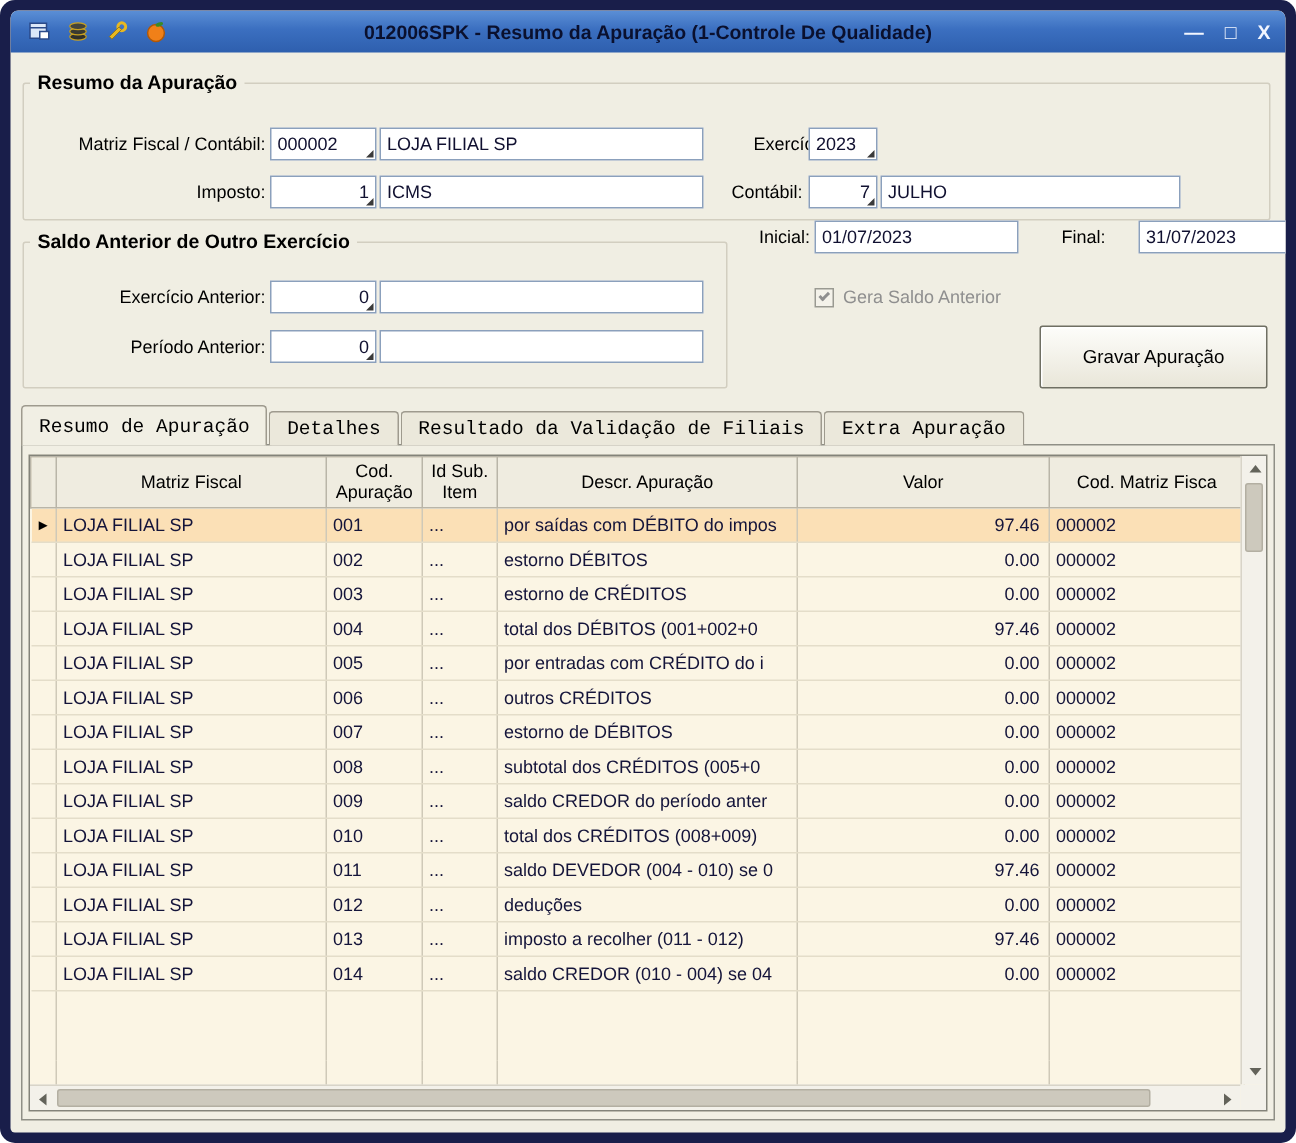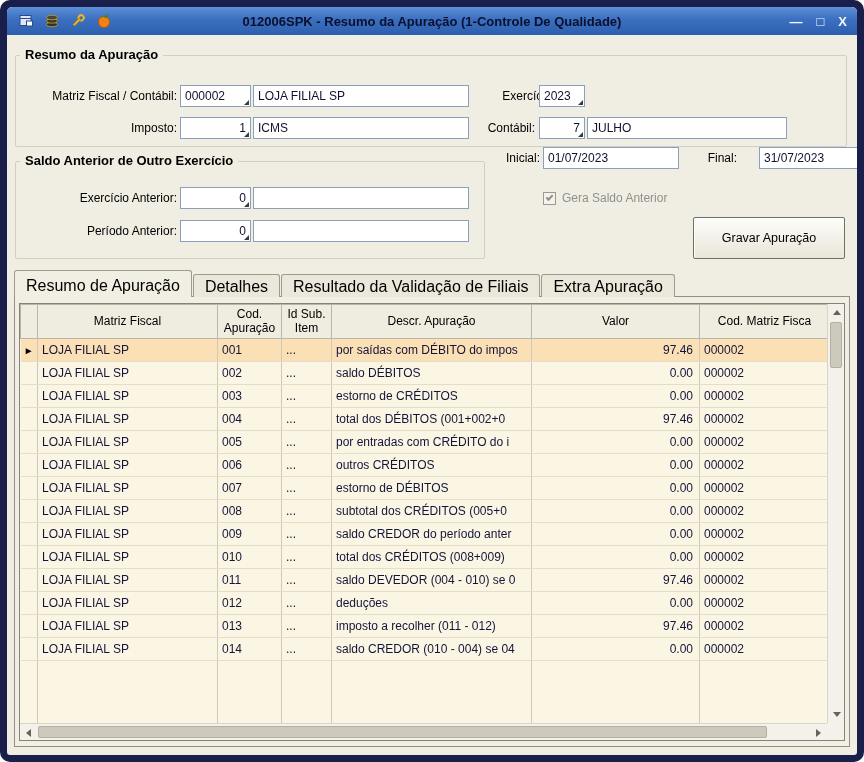--- a/index.html
+++ b/index.html
@@ -39,23 +39,23 @@
     border-left:2px solid #8f8f8f;border-bottom:2px solid #8f8f8f;transform:rotate(-45deg);}
   .checklabel{font-size:12px;color:#8f8f8f;text-align:right;}
 
   .btn{position:absolute;background:linear-gradient(180deg,#fdfdfa,#e9e6d9);
     border:1px solid #6f6f63;border-radius:2px;font-size:12.5px;color:#000;
     display:flex;align-items:center;justify-content:center;cursor:pointer;
     box-shadow:inset 1px 1px 0 #ffffff;}
 
   
   .tabs{position:absolute;left:7px;top:235px;height:27px;display:flex;align-items:flex-end;z-index:3;}
-  .tab{font-size:16px;color:#000;padding:3px 11px 4px 11px;height:23px;background:#ebe8db;
+  .tab{font-size:13px;color:#000;padding:3px 11px 4px 11px;height:23px;background:#ebe8db;
     border:1px solid #9e9a8e;border-bottom:none;border-radius:3px 3px 0 0;margin-right:1px;
-    white-space:nowrap;cursor:pointer;}
+    white-space:nowrap;cursor:pointer;font-family:Liberation Mono, monospace;}
   .tab.active{height:27px;background:#f1efe4;padding-top:6px;font-weight:normal;position:relative;z-index:4;}
   .tab.disabled{color:#a8a49c;cursor:default;}
 
   .tabpanel{position:absolute;left:7px;top:261px;width:836px;height:451px;
     background:#f1efe4;border:1px solid #8f8f86;z-index:2;}
 
   
   .gridwrap{position:absolute;left:4px;top:6px;width:826px;height:438px;
     border:1px solid #83837a;background:#fbf5e4;overflow:hidden;}
   table.grid{border-collapse:collapse;table-layout:fixed;width:809px;}
@@ -212,21 +212,21 @@
                   <td class="c-sub">...</td>
                   <td class="c-descr">por saídas com DÉBITO do impos</td>
                   <td class="c-valor">97.46</td>
                   <td class="c-codmatriz">000002</td>
                 </tr>
                 <tr class="">
                   <td class="ind"></td>
                   <td class="c-matriz">LOJA FILIAL SP</td>
                   <td class="c-cod">002</td>
                   <td class="c-sub">...</td>
-                  <td class="c-descr">saldo DÉBITOS</td>
+                  <td class="c-descr">estorno DÉBITOS</td>
                   <td class="c-valor">0.00</td>
                   <td class="c-codmatriz">000002</td>
                 </tr>
                 <tr class="">
                   <td class="ind"></td>
                   <td class="c-matriz">LOJA FILIAL SP</td>
                   <td class="c-cod">003</td>
                   <td class="c-sub">...</td>
                   <td class="c-descr">estorno de CRÉDITOS</td>
                   <td class="c-valor">0.00</td>

